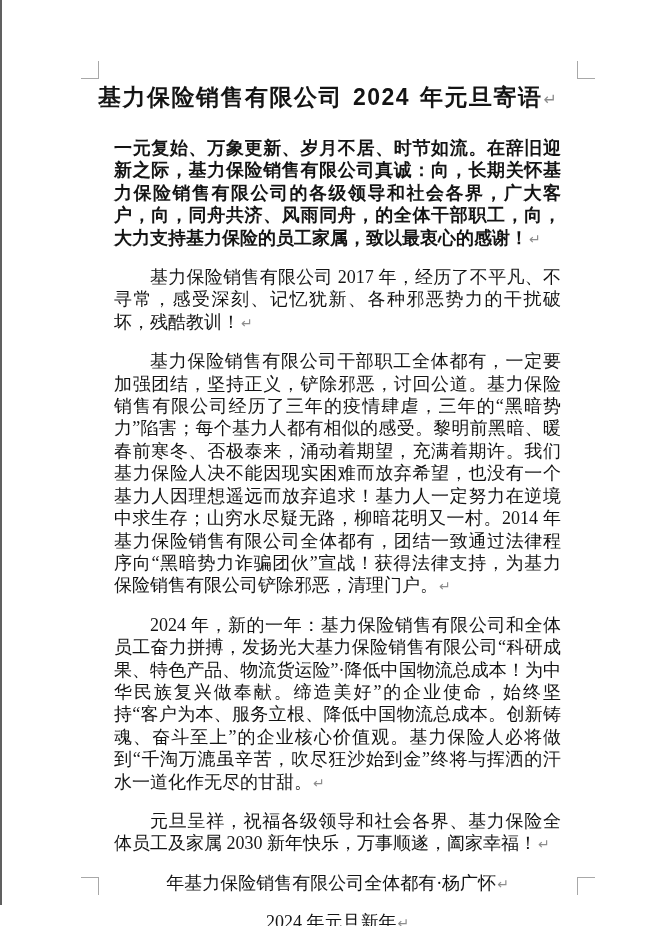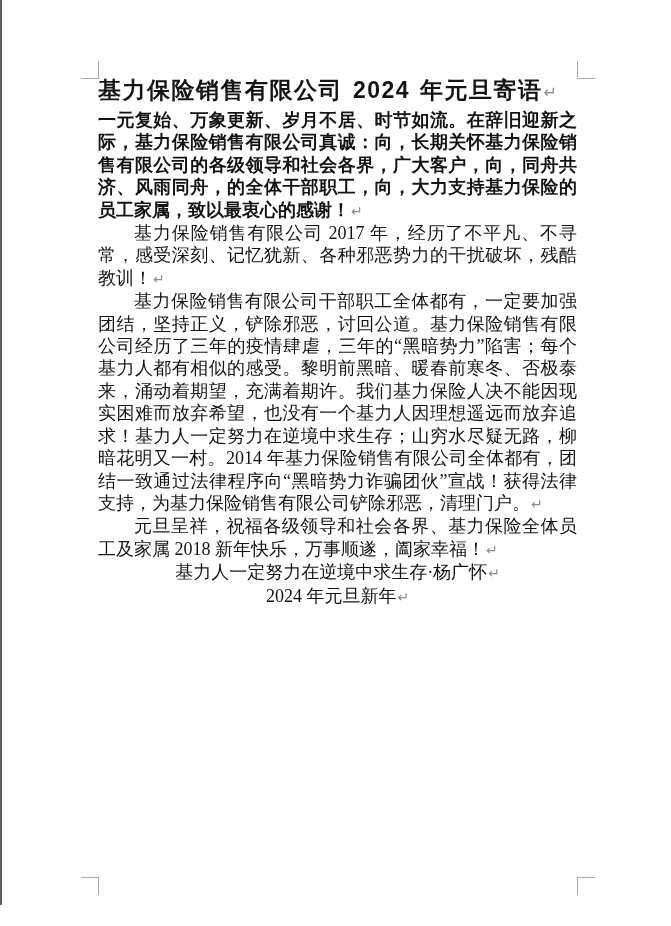--- a/index.html
+++ b/index.html
@@ -28,28 +28,28 @@
 
   .textarea {
     position: absolute;
     left: 98px; top: 76px;
     width: 479px;
   }
   .doc-title {
     font-family: "Liberation Sans", sans-serif;
     font-weight: 700;
     font-size: 23px;
-    line-height: 28px;
+    line-height: 42px;
     letter-spacing: 1.5px;
     word-spacing: 2px;
     white-space: nowrap;
     margin: 0 0 2px 0;
   }
   .para {
-    margin: 0;
+    margin: 16px;
     font-size: 18px;
     line-height: 22.4px;
     text-align: justify;
     text-justify: inter-character;
   }
   .para.intro {
     font-family: "Liberation Sans", sans-serif;
     font-weight: 700;
   }
   .para.indent { text-indent: 2em; }
@@ -89,27 +89,30 @@
 
     <p class="para indent">
       <span>基力保险销售有限公司 2017 年，经历了不平凡、不寻常，感受深刻、记忆犹新、各种邪恶势力的干扰破坏，残酷教训！</span><span class="pmark">↵</span>
     </p>
 
 
     <p class="para indent">
       <span>基力保险销售有限公司干部职工全体都有，一定要加强团结，坚持正义，铲除邪恶，讨回公道。基力保险销售有限公司经历了三年的疫情肆虐，三年的“黑暗势力”陷害；每个基力人都有相似的感受。黎明前黑暗、暖春前寒冬、否极泰来，涌动着期望，充满着期许。我们基力保险人决不能因现实困难而放弃希望，也没有一个基力人因理想遥远而放弃追求！基力人一定努力在逆境中求生存；山穷水尽疑无路，柳暗花明又一村。2014 年基力保险销售有限公司全体都有，团结一致通过法律程序向“黑暗势力诈骗团伙”宣战！获得法律支持，为基力保险销售有限公司铲除邪恶，清理门户。</span><span class="pmark">↵</span>
     </p>
 
+    <p class="para indent">
+      <span>2024 年，新的一年：基力保险销售有限公司和全体员工奋力拼搏，发扬光大基力保险销售有限公司“科研成果、特色产品、物流货运险”·降低中国物流总成本！为中华民族复兴做奉献。缔造美好”的企业使命，始终坚持“客户为本、服务立根、降低中国物流总成本。创新铸魂、奋斗至上”的企业核心价值观。基力保险人必将做到“千淘万漉虽辛苦，吹尽狂沙始到金”终将与挥洒的汗水一道化作无尽的甘甜。</span><span class="pmark">↵</span>
+    </p>
 
     <p class="para indent">
-      <span>元旦呈祥，祝福各级领导和社会各界、基力保险全体员工及家属 2018 新年快乐，万事顺遂，阖家幸福！</span><span class="pmark">↵</span>
+      <span>元旦呈祥，祝福各级领导和社会各界、基力保险全体员工及家属 2030 新年快乐，万事顺遂，阖家幸福！</span><span class="pmark">↵</span>
     </p>
 
     <p class="para center">
-      <span>基力人一定努力在逆境中求生存·杨广怀</span><span class="pmark">↵</span>
+      <span>年基力保险销售有限公司全体都有·杨广怀</span><span class="pmark">↵</span>
     </p>
 
     <p class="para center">
       <span>2024 年元</span><span class="bold-part">旦新年</span><span class="pmark">↵</span>
     </p>
 
   </div>
 </div>
 
 </body></html>

